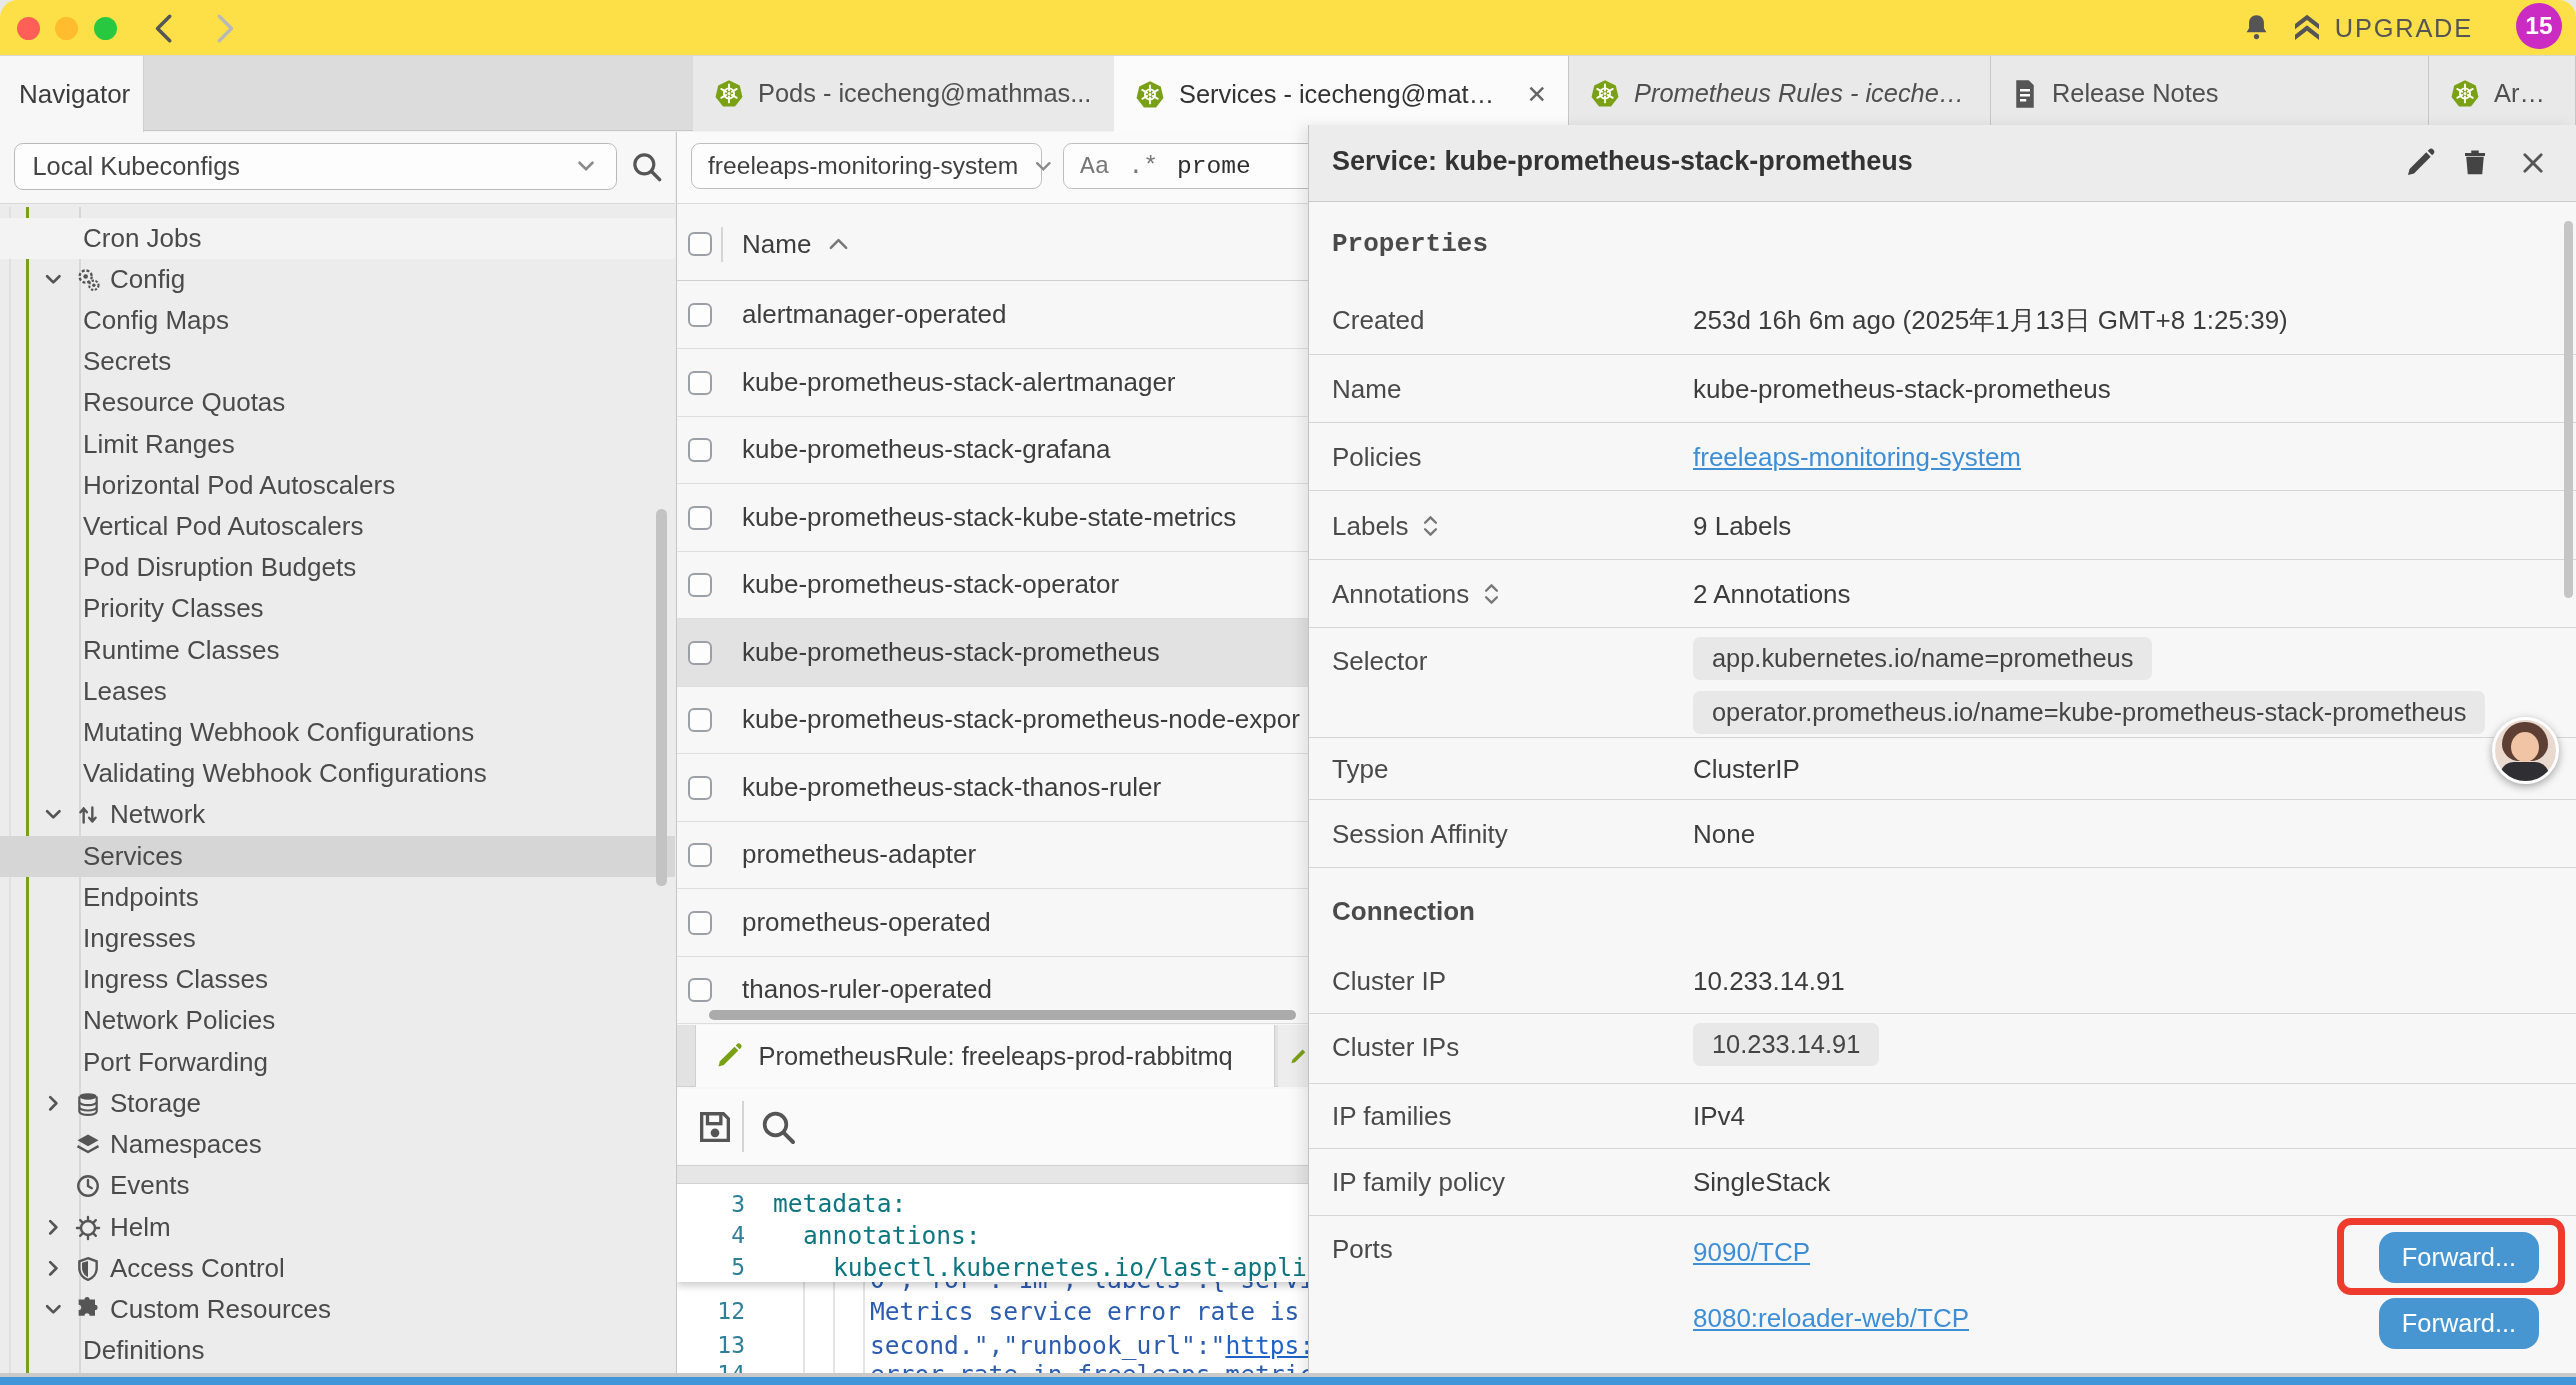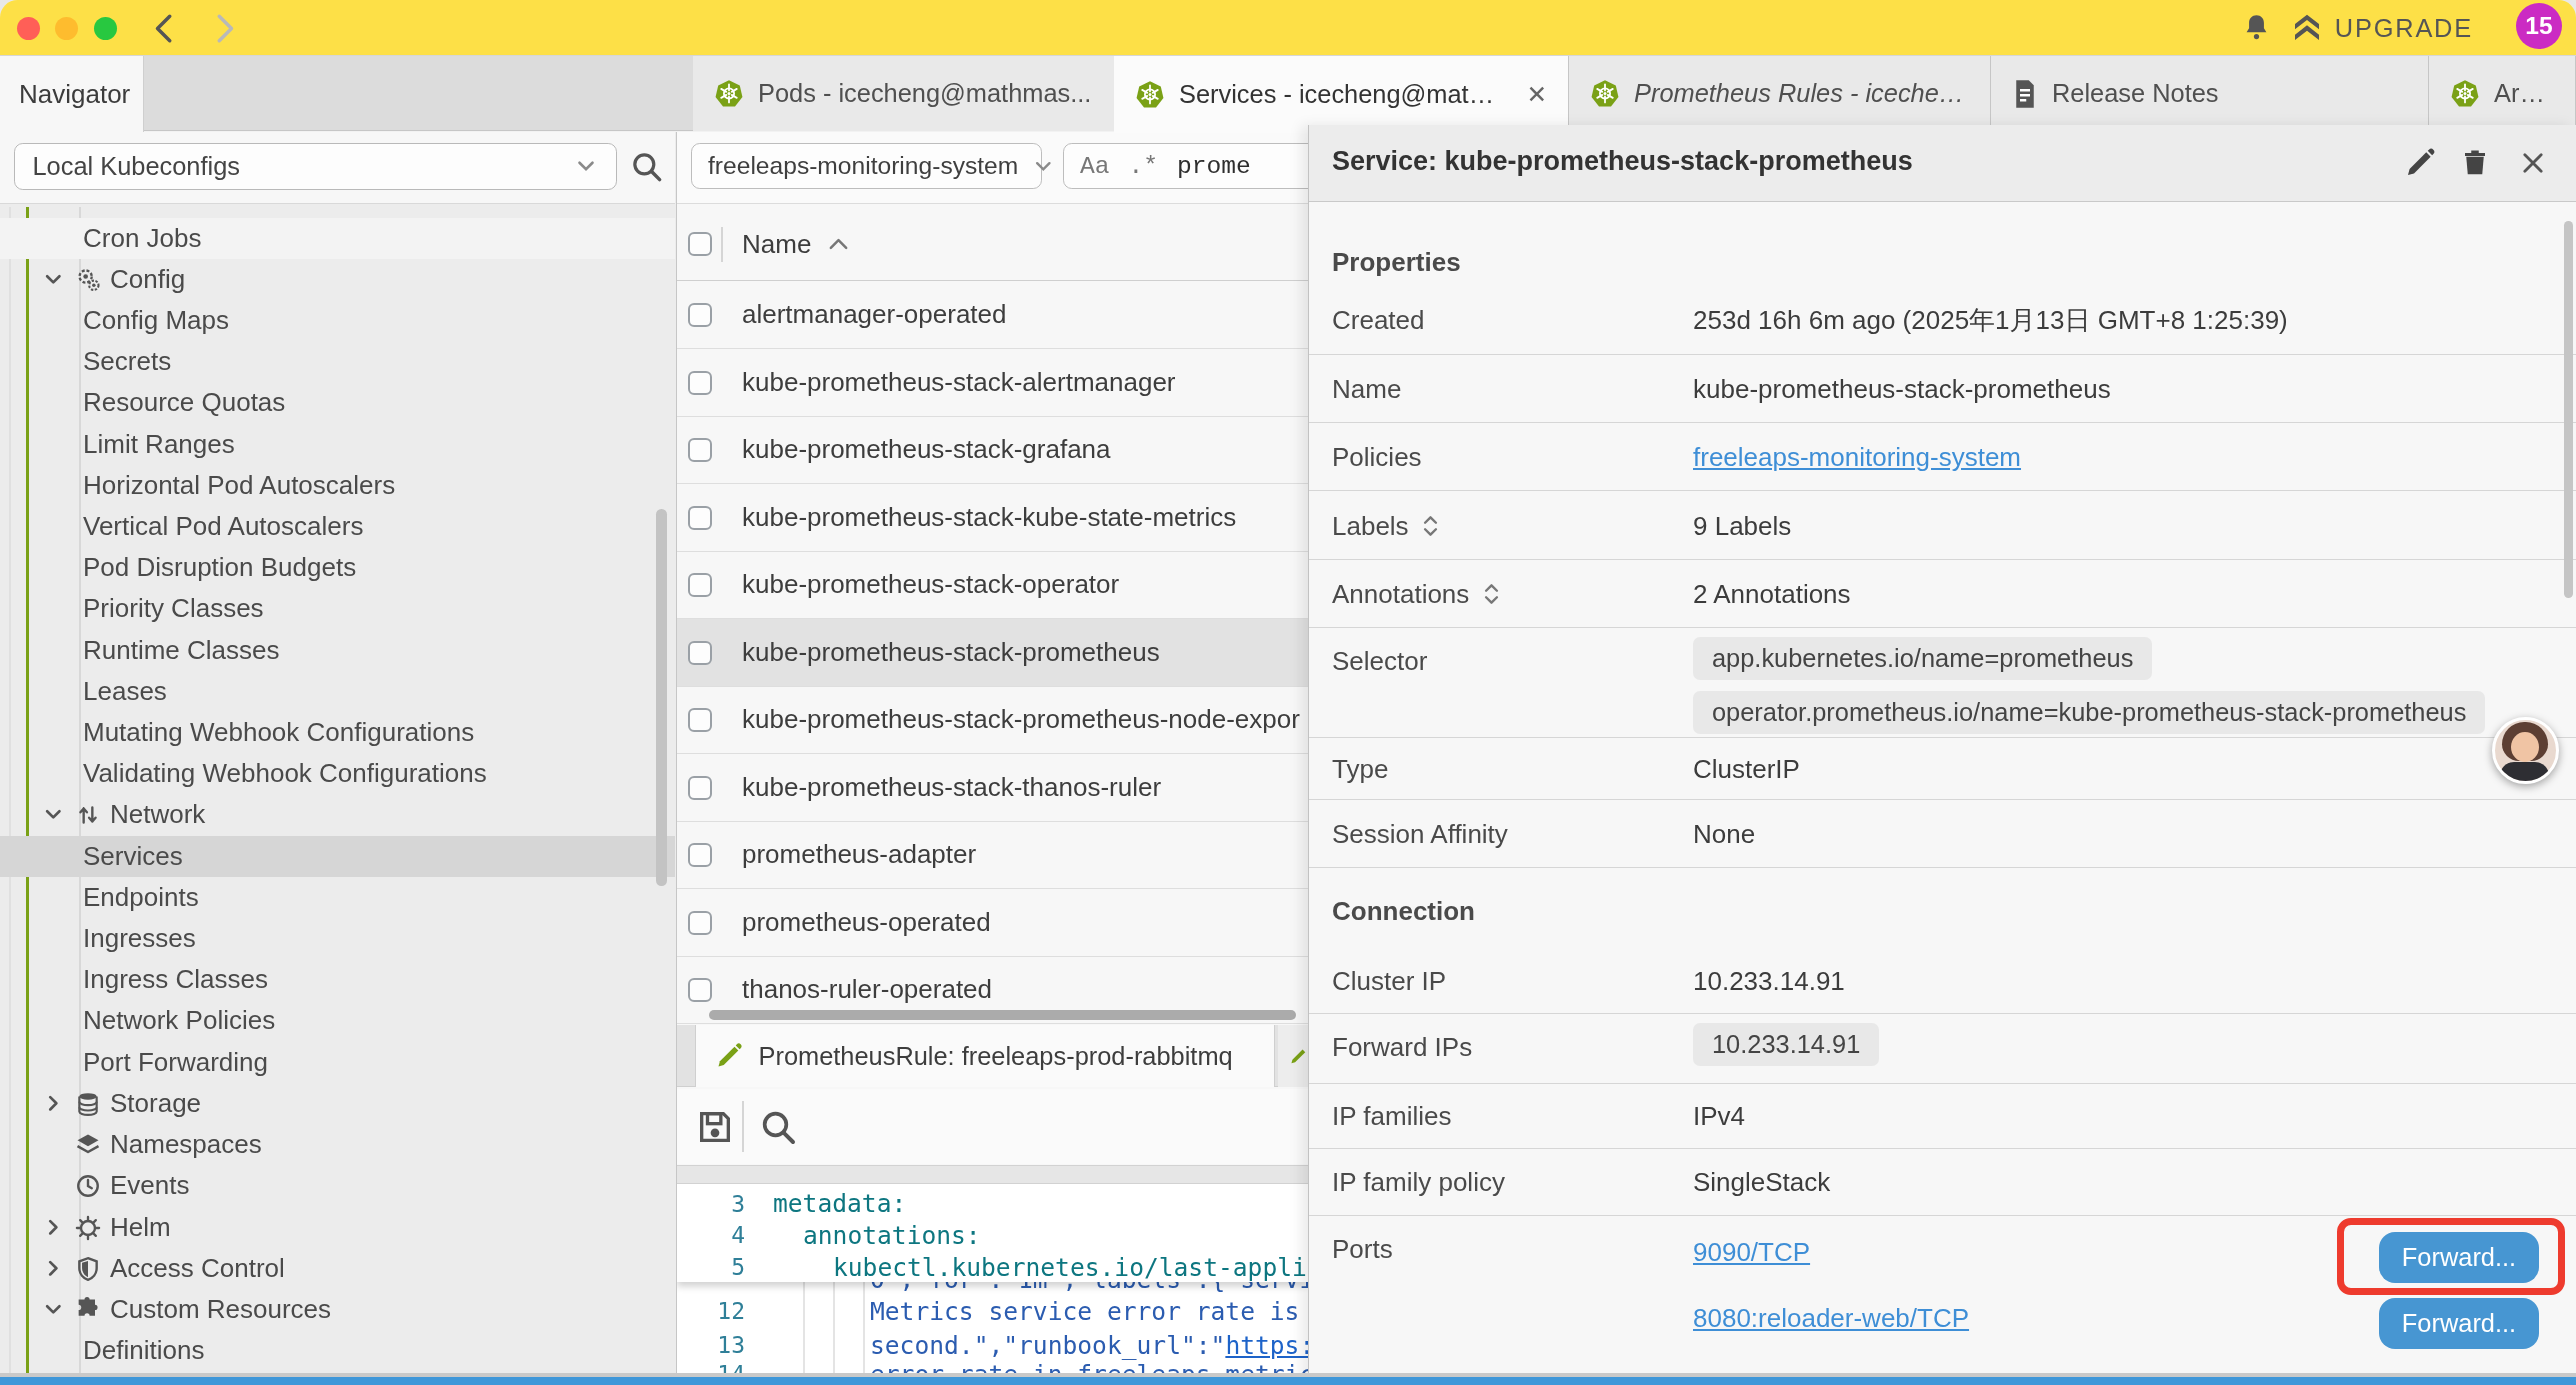--- a/index.html
+++ b/index.html
@@ -610,21 +610,21 @@
           </svg>
       </div>
       <div class="dh-icon" style="right:26px;">
         <svg width="28" height="28" viewBox="0 0 24 24">
             <path d="M5 5 L19 19 M19 5 L5 19" stroke="#555" stroke-width="2.4" stroke-linecap="round"></path>
           </svg>
       </div>
     </div>
     <div id="d-body">
         <div class="drow" style="top: 16px; height: 65px; position: absolute;">
-          <div class="dl dheading" style="top:27px;">Properties</div>
+          <div class="dl dheading" style="top:9px;font-family:Liberation Mono, monospace;">Properties</div>
         </div>
         <div class="drow bordered" style="top: 81px; height: 70px; position: absolute;">
           <div class="dl" style="top:0;height:70px;">
             <span>Created</span>
           </div>
           <div class="dv" style="top:0;height:70px;display:flex;align-items:center;">
             <span>253d 16h 6m ago (2025年1月13日 GMT+8 1:25:39)</span>
           </div>
         </div>
         <div class="drow bordered" style="top: 151px; height: 68px; position: absolute;">
@@ -700,21 +700,21 @@
         <div class="drow bordered" style="top: 745px; height: 65px; position: absolute;">
           <div class="dl" style="top:0;height:65px;">
             <span>Cluster IP</span>
           </div>
           <div class="dv" style="top:0;height:65px;display:flex;align-items:center;">
             <span>10.233.14.91</span>
           </div>
         </div>
         <div class="drow bordered" style="top: 810px; height: 70px; position: absolute;">
           <div class="dl" style="top:0;height:67px;">
-            <span>Forward IPs</span>
+            <span>Cluster IPs</span>
           </div>
           <div class="dv" style="top:8.8px;"><span class="chip">10.233.14.91</span></div>
         </div>
         <div class="drow bordered" style="top: 880px; height: 65px; position: absolute;">
           <div class="dl" style="top:0;height:65px;">
             <span>IP families</span>
           </div>
           <div class="dv" style="top:0;height:65px;display:flex;align-items:center;">
             <span>IPv4</span>
           </div>

